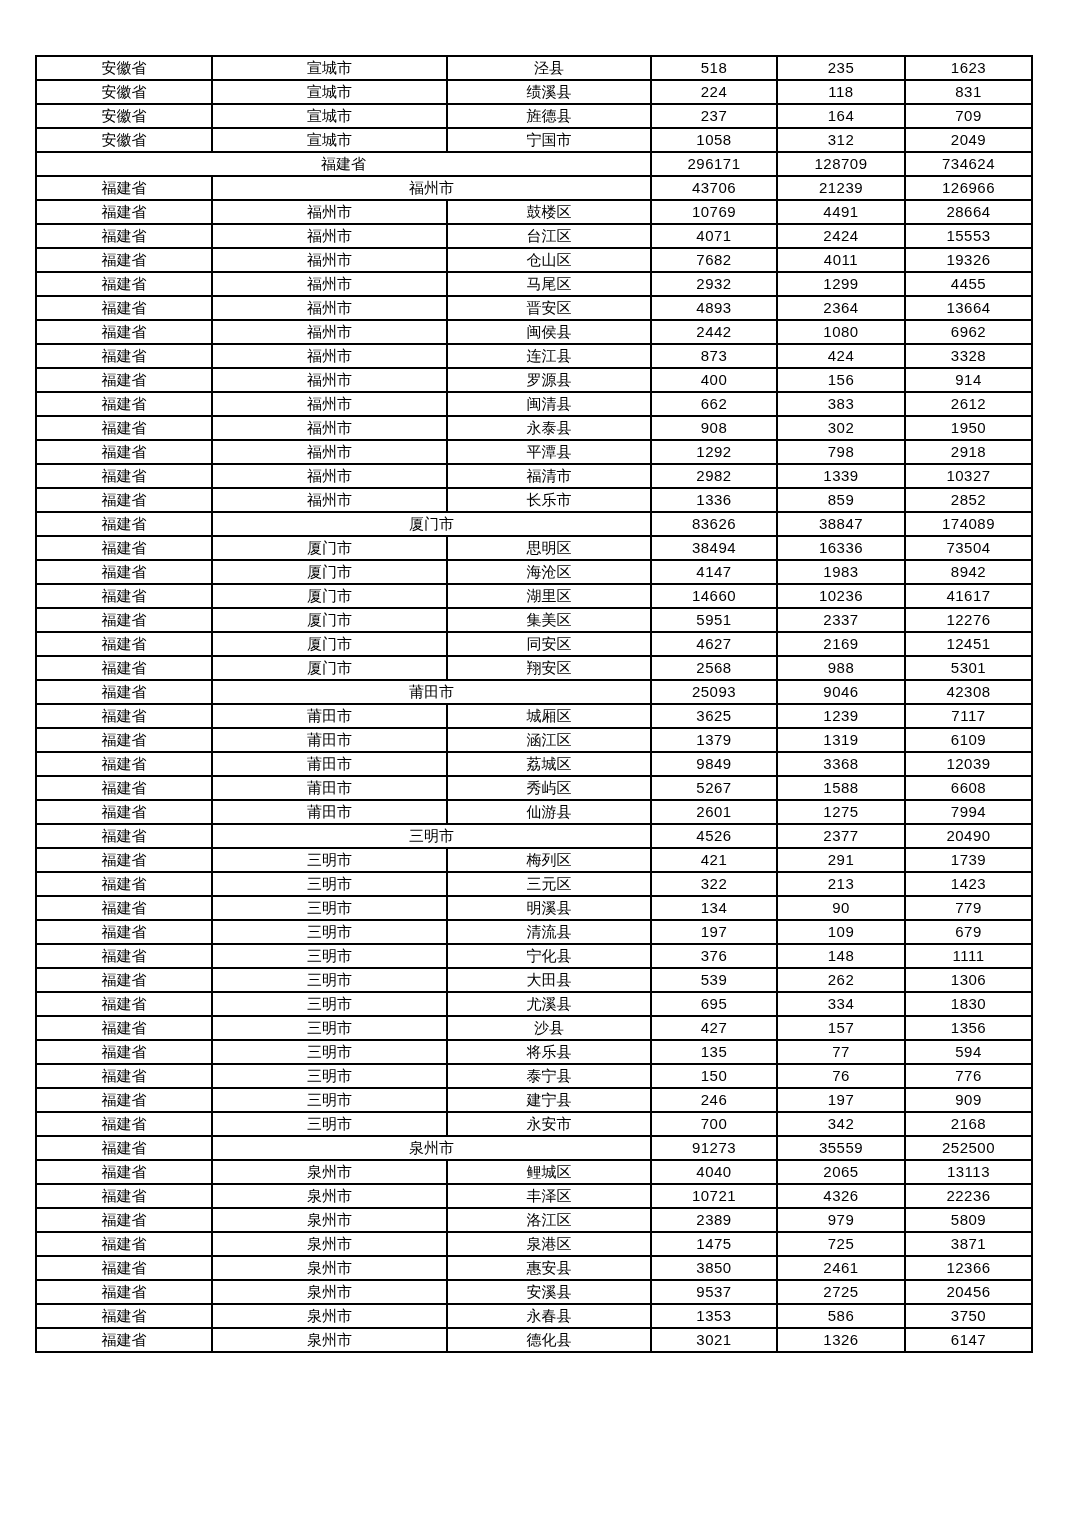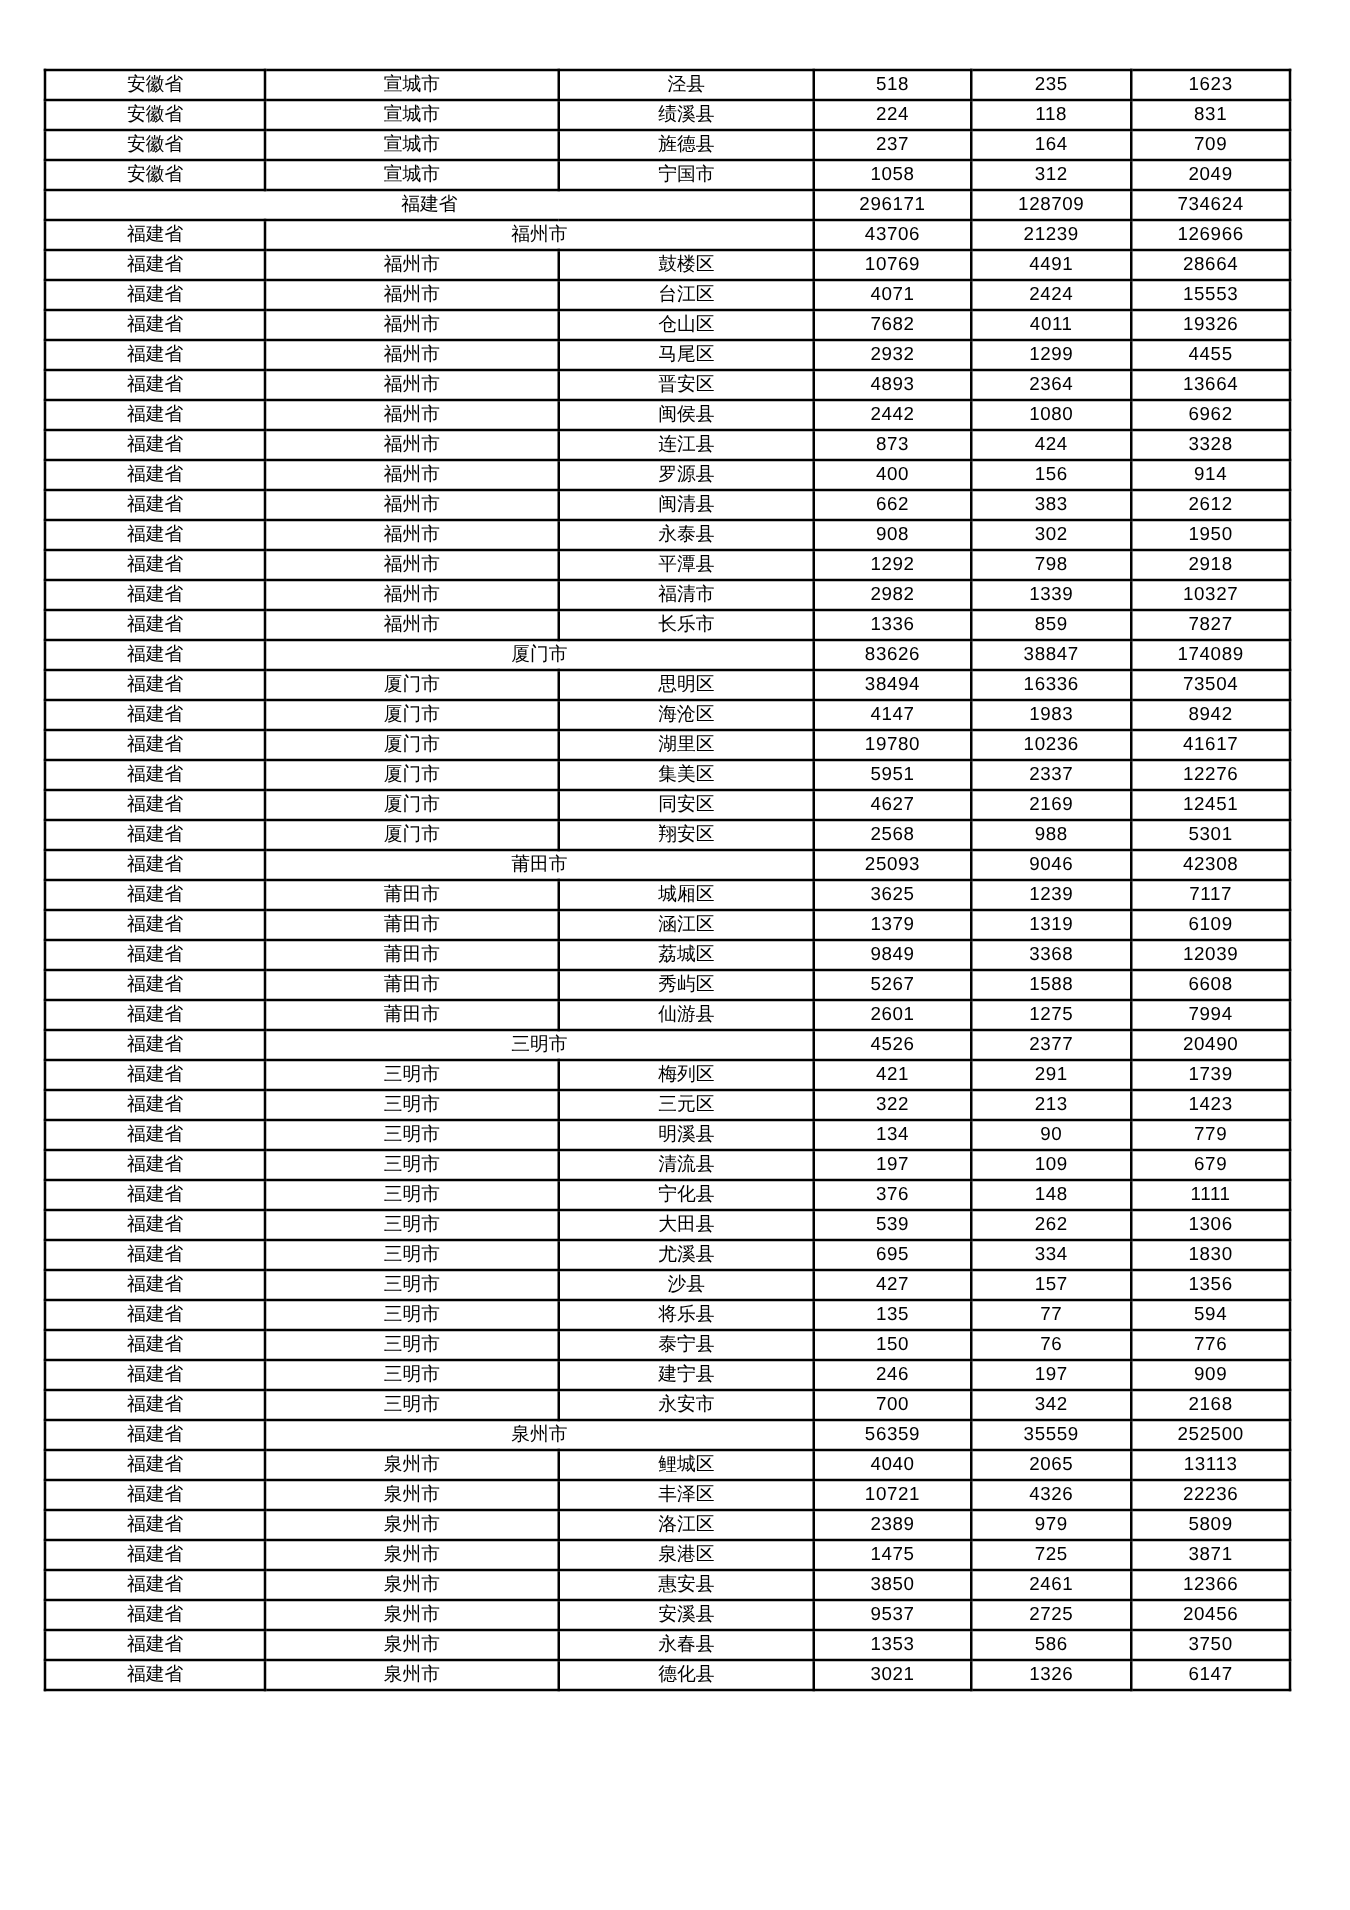--- a/index.html
+++ b/index.html
@@ -195,21 +195,21 @@
           <td class="num">2982</td>
           <td class="num">1339</td>
           <td class="num">10327</td>
         </tr>
         <tr>
           <td>福建省</td>
           <td>福州市</td>
           <td>长乐市</td>
           <td class="num">1336</td>
           <td class="num">859</td>
-          <td class="num">7827</td>
+          <td class="num">2852</td>
         </tr>
         <tr>
           <td>福建省</td>
           <td colspan="2">厦门市</td>
           <td class="num">83626</td>
           <td class="num">38847</td>
           <td class="num">174089</td>
         </tr>
         <tr>
           <td>福建省</td>
@@ -224,21 +224,21 @@
           <td>厦门市</td>
           <td>海沧区</td>
           <td class="num">4147</td>
           <td class="num">1983</td>
           <td class="num">8942</td>
         </tr>
         <tr>
           <td>福建省</td>
           <td>厦门市</td>
           <td>湖里区</td>
-          <td class="num">19780</td>
+          <td class="num">14660</td>
           <td class="num">10236</td>
           <td class="num">41617</td>
         </tr>
         <tr>
           <td>福建省</td>
           <td>厦门市</td>
           <td>集美区</td>
           <td class="num">5951</td>
           <td class="num">2337</td>
           <td class="num">12276</td>
@@ -405,21 +405,21 @@
           <td>福建省</td>
           <td>三明市</td>
           <td>永安市</td>
           <td class="num">700</td>
           <td class="num">342</td>
           <td class="num">2168</td>
         </tr>
         <tr>
           <td>福建省</td>
           <td colspan="2">泉州市</td>
-          <td class="num">56359</td>
+          <td class="num">91273</td>
           <td class="num">35559</td>
           <td class="num">252500</td>
         </tr>
         <tr>
           <td>福建省</td>
           <td>泉州市</td>
           <td>鲤城区</td>
           <td class="num">4040</td>
           <td class="num">2065</td>
           <td class="num">13113</td>

